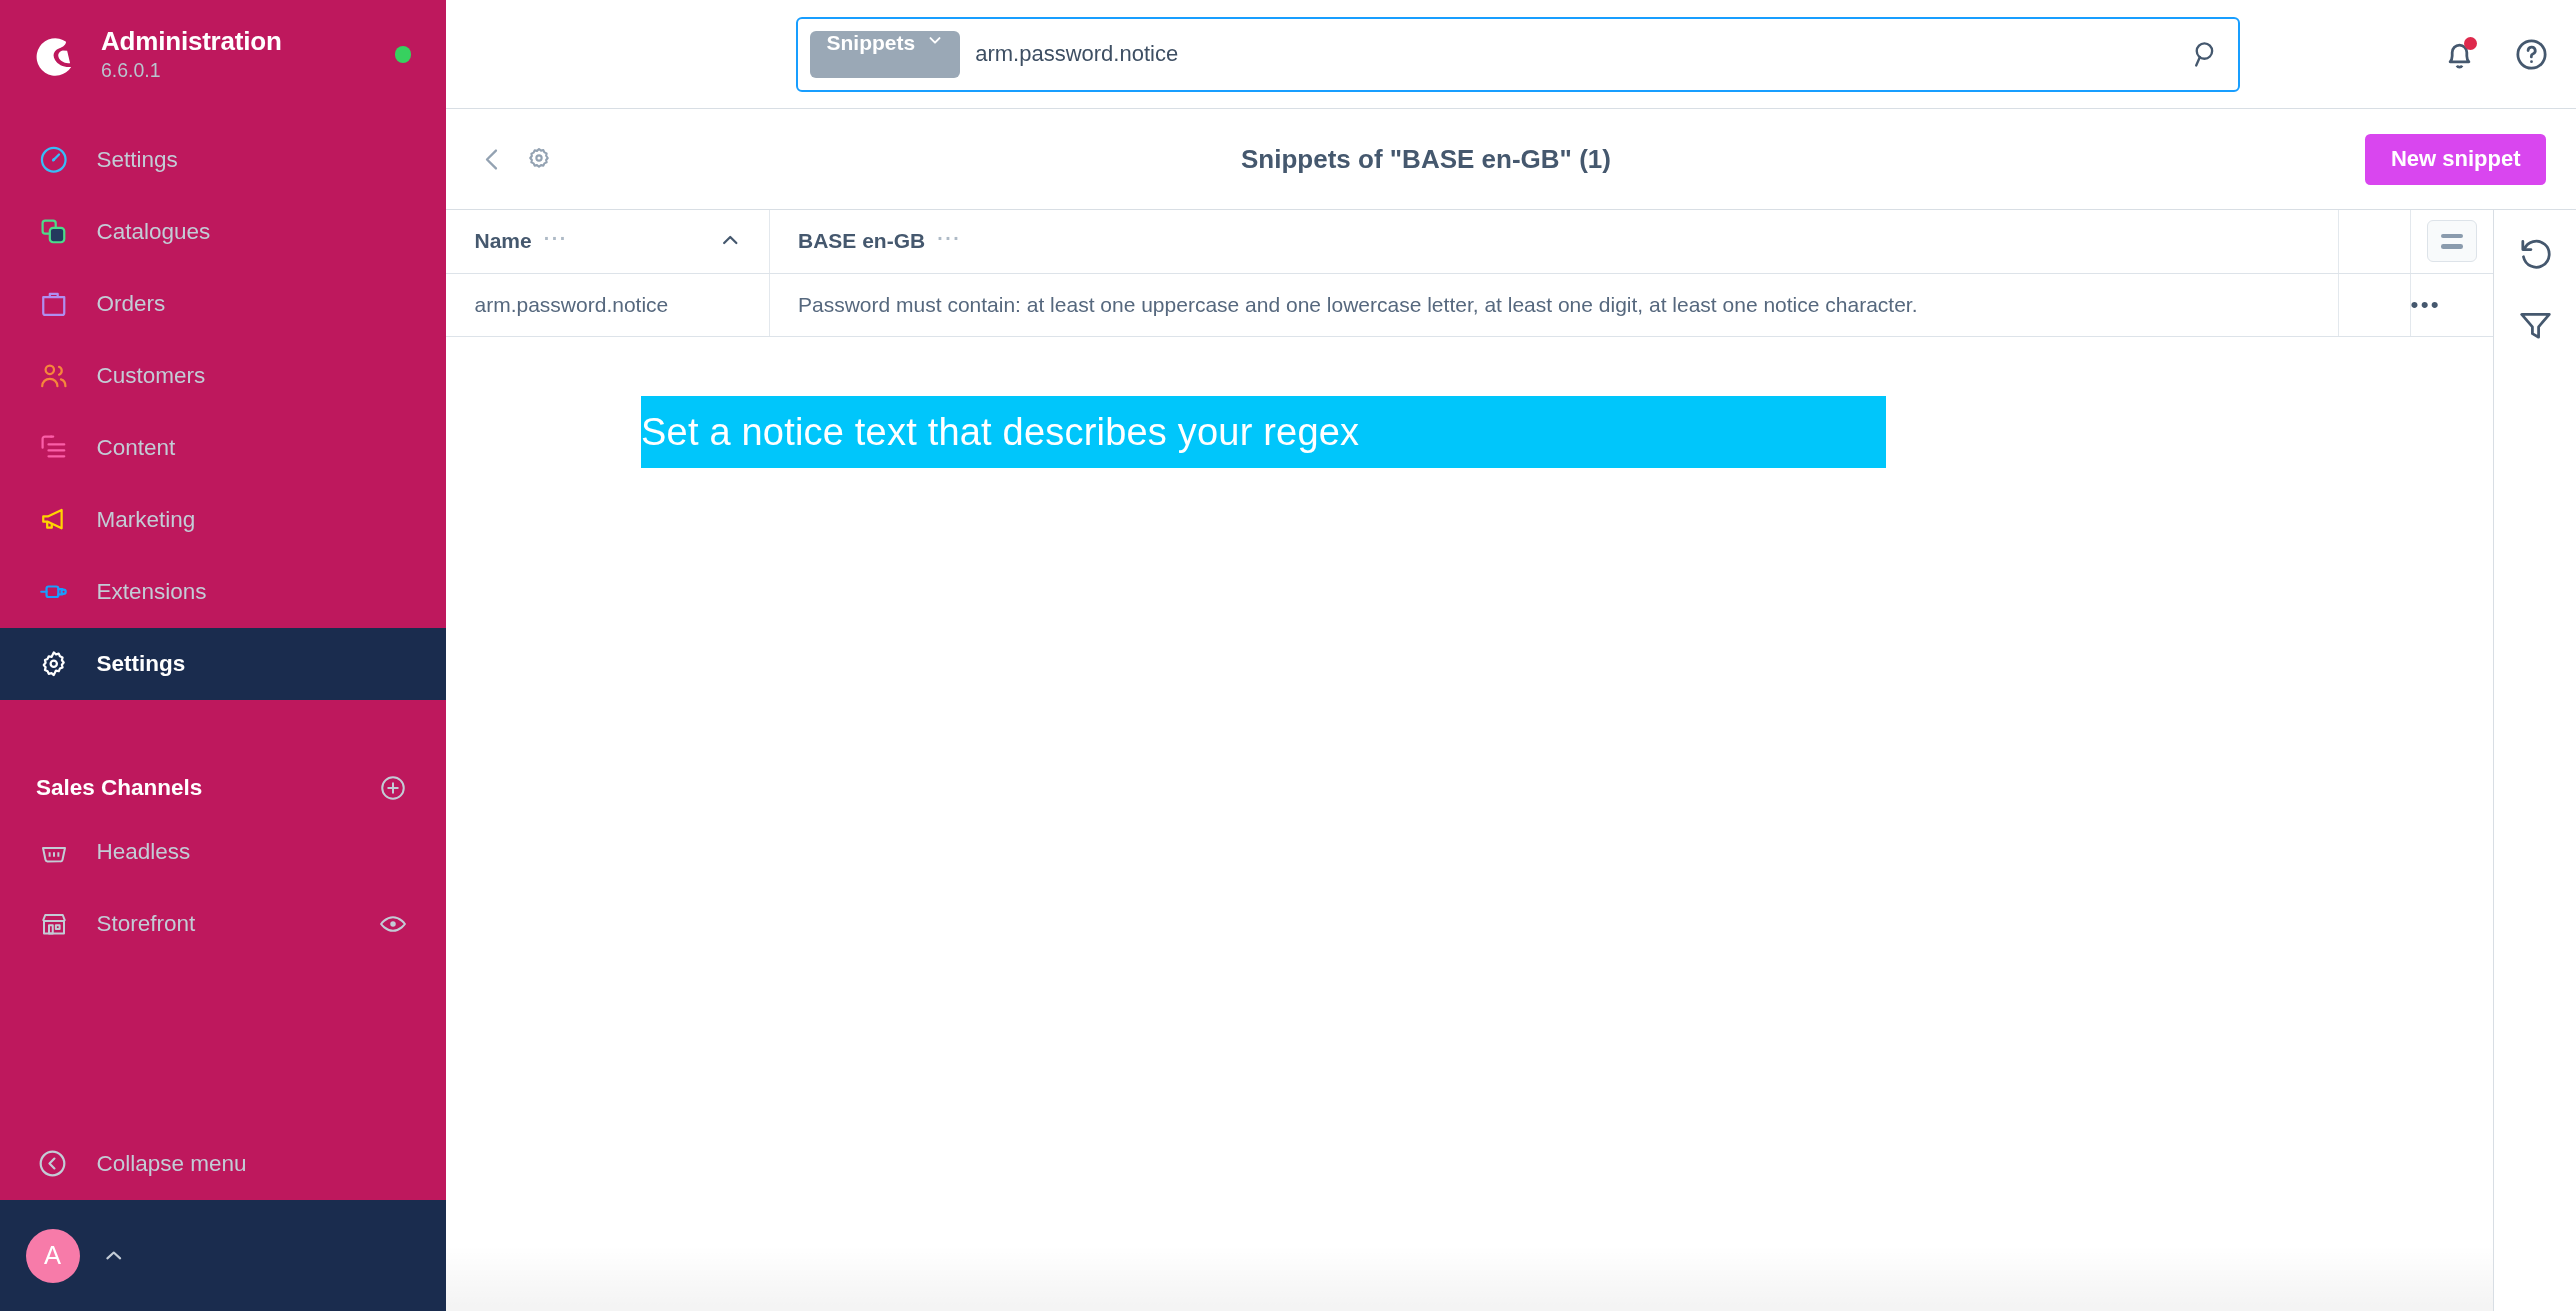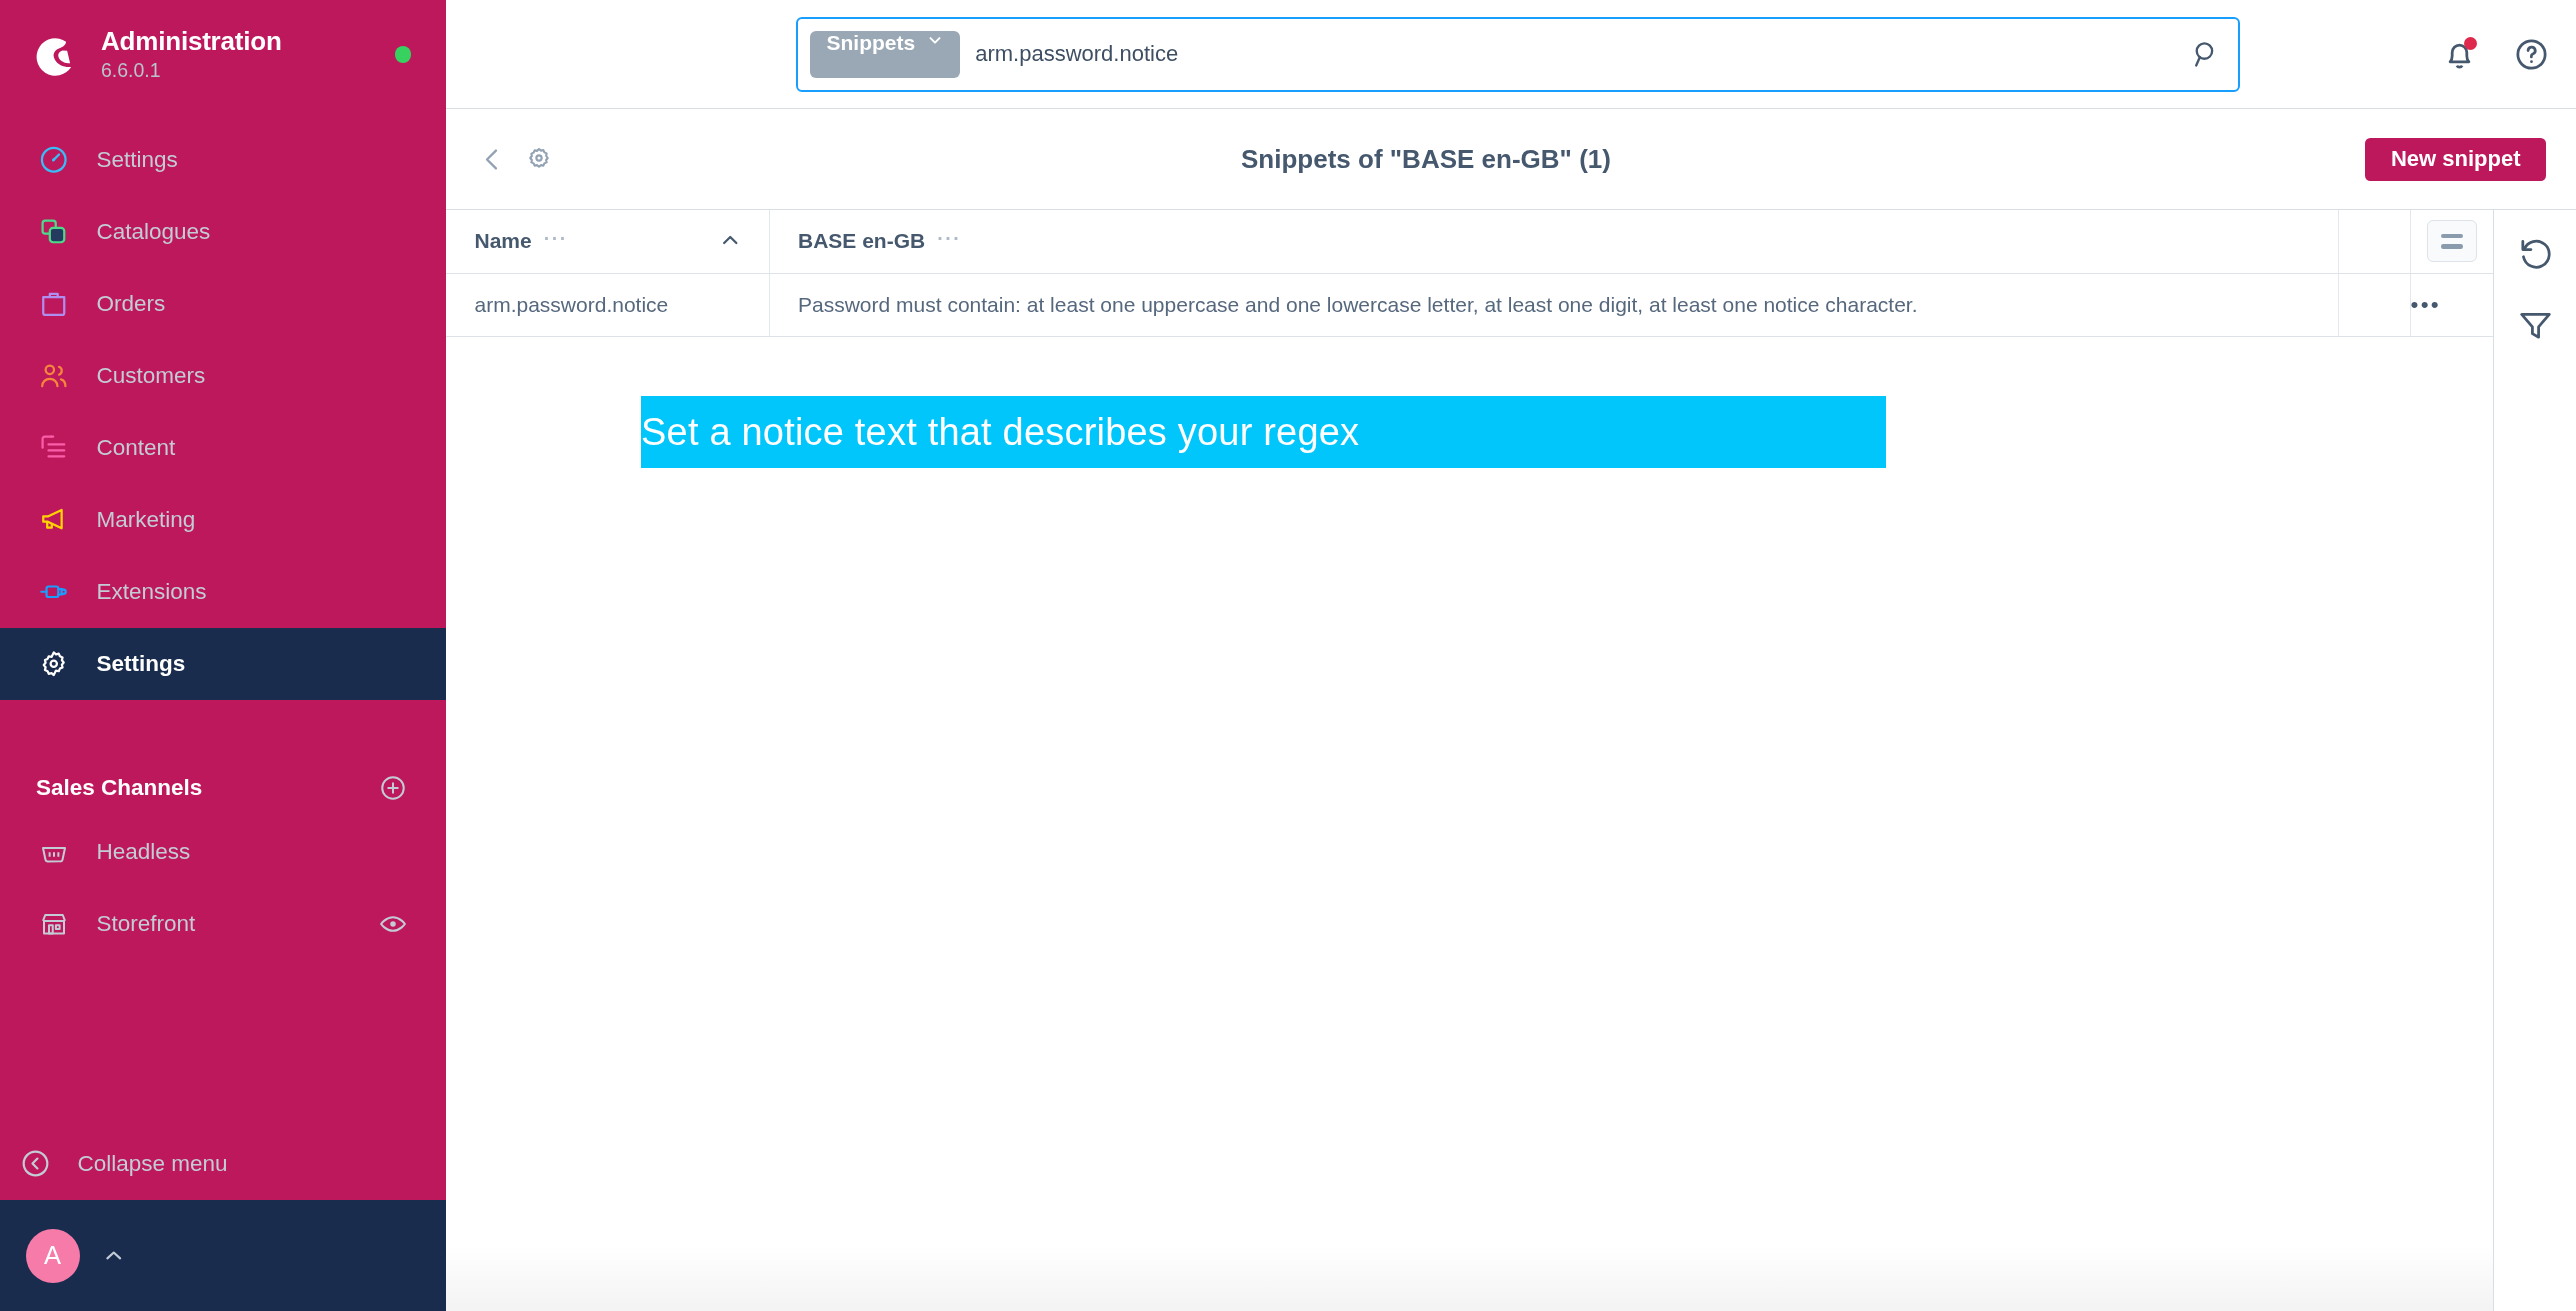--- a/index.html
+++ b/index.html
@@ -58,21 +58,21 @@
     height: 72px; display: flex; align-items: center;
     padding: 0 38px 0 36px; gap: 25.5px; cursor: pointer;
   }
   .ch-item .ico { width: 35px; height: 35px; flex: 0 0 35px; display:flex; align-items:center; justify-content:center; }
   .ch-item .lbl { font-size: 22.5px; color: #c3ccd6; flex: 1 1 auto; }
   .ch-item .eye { width: 30px; height: 30px; flex: 0 0 30px; }
 
   .collapse-row {
     position: absolute; left: 0; bottom: 111px; width: 446px;
     height: 72px; display: flex; align-items: center;
-    padding-left: 17px; gap: 25.5px; cursor: pointer; text-align: right;
+    padding-left: 36px; gap: 25.5px; cursor: pointer;
   }
   .collapse-row .ico { width: 35px; height: 35px; flex: 0 0 35px; }
   .collapse-row .lbl { font-size: 22.5px; color: #c3ccd6; }
 
   .user-bar {
     position: absolute; left: 0; bottom: 0; width: 446px; height: 111px;
     background: #1a2c4e; display: flex; align-items: center;
     padding: 0 33px 0 25.5px; gap: 21px; cursor: pointer;
   }
   .avatar {
@@ -138,23 +138,23 @@
     padding: 0 30px 0 30px; position: relative;
   }
   .head-icons { display: flex; align-items: center; gap: 15px; }
   .head-icons .hi { width: 33px; height: 33px; cursor: pointer; }
   .page-title {
     position: absolute; left: 795px;
     font-size: 26px; color: #45586e;
   }
   .page-title b { font-weight: 700; }
   .new-btn {
-    margin-left: auto; background: #be185d; color: #fff;
+    margin-left: auto; background: #d946ef; color: #fff;
     border: none; border-radius: 5.3px;
-    height: 43px; padding: 0 25.5px;
+    height: 51px; padding: 0 25.5px;
     font-size: 22px; font-weight: 700; cursor: pointer;
     font-family: "Liberation Sans", sans-serif;
   }
 
   
   .body-split { flex: 1 1 auto; display: flex; min-height: 0; }
   .table-area {
     flex: 1 1 auto; min-width: 0; display: flex; flex-direction: column;
     background: #fff; position: relative;
     background-image: linear-gradient(to bottom, rgba(255,255,255,0) 1035px, rgba(0,0,0,0.045) 1095px);

